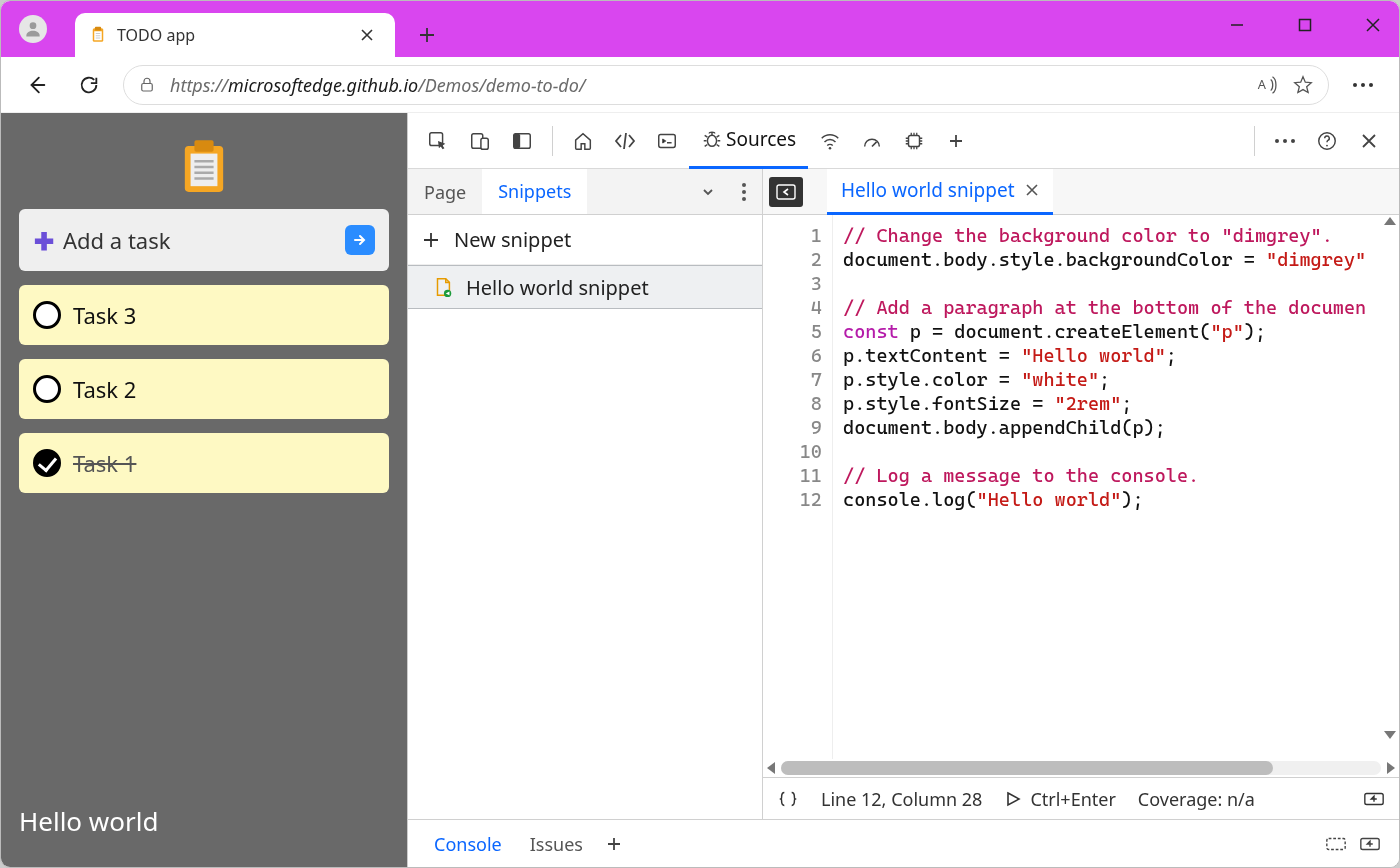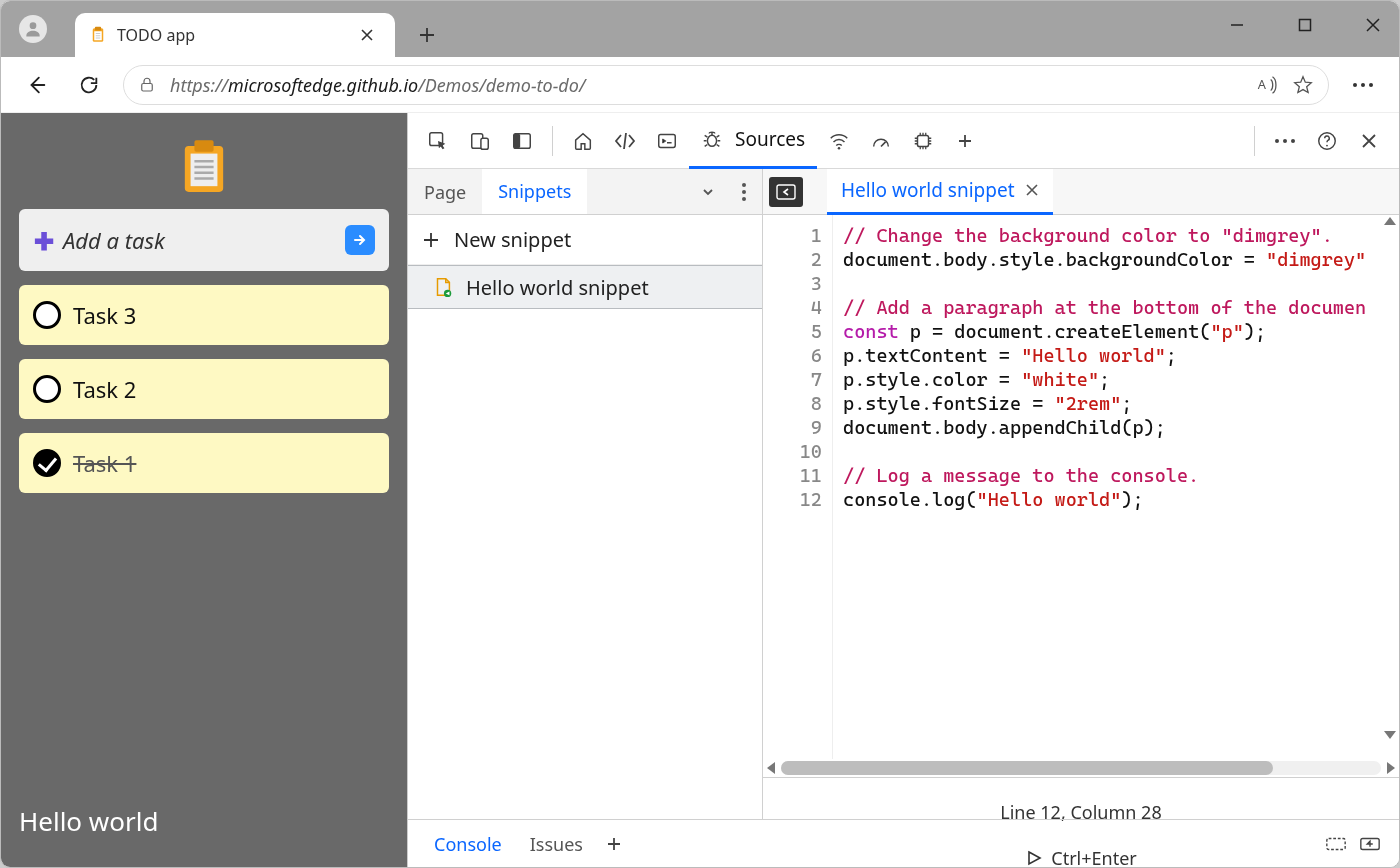--- a/index.html
+++ b/index.html
@@ -1,21 +1,21 @@
 <!DOCTYPE html>
 <html><head>
 <meta charset="utf-8">
 <style>
   * { box-sizing: border-box; margin: 0; padding: 0; }
   body { font-family: "Segoe UI", system-ui, sans-serif; background: #cccccc; width: 1400px; height: 868px; overflow: hidden; font-size: 14px; color: #222; }
 
   
   .window { width: 1400px; height: 868px; background: #ffffff; border: 1px solid #bbb; border-radius: 10px; overflow: hidden; display: flex; flex-direction: column; }
 
-  .titlebar { height: 56px; background: #a3a3a3; display: flex; align-items: flex-end; position: relative; }
+  .titlebar { height: 56px; background: #d946ef; display: flex; align-items: flex-end; position: relative; }
   .avatar { width: 28px; height: 28px; border-radius: 50%; background: #e6e6e6; margin: 0 18px 14px 18px; display:flex; align-items:center; justify-content:center; }
   .avatar svg { width: 20px; height: 20px; }
   .tab { background: #fff; height: 44px; border-top-left-radius: 10px; border-top-right-radius: 10px; display: flex; align-items: center; padding: 0 14px 0 14px; gap: 10px; min-width: 320px; margin-left: 10px; }
   .tab .favicon { width: 18px; height: 18px; }
   .tab-title { font-size: 16px; color: #333; flex: 1; }
   .tab-close { width: 28px; height: 28px; display:flex; align-items:center; justify-content:center; border-radius:4px; cursor:pointer; }
   .newtab { width: 40px; height: 40px; display:flex; align-items:center; justify-content:center; margin-left: 12px; margin-bottom: 2px; cursor:pointer; }
   .win-controls { position: absolute; right: 6px; top: 8px; display: flex; gap: 28px; }
   .win-btn { width: 40px; height: 32px; display:flex; align-items:center; justify-content:center; cursor:pointer;}
 
@@ -31,36 +31,36 @@
   
   .content { flex:1; display:flex; min-height:0; }
 
   
   .page { width: 406px; background: dimgrey; padding: 18px 18px 28px 18px; display:flex; flex-direction:column; gap: 14px; color:#fff; overflow:hidden; }
   .page-header { display:flex; align-items:center; justify-content:center; gap: 14px; margin-top: 8px; }
   .clipboard-icon { width: 46px; height: 56px; }
   .page-title { font-size: 42px; font-weight: 800; color:#111; }
   .add-task { background:#efefef; border-radius:6px; height:62px; display:flex; align-items:center; padding:0 14px; gap:8px; color:#333; cursor:text;}
   .add-task .plus { color:#6b4fd8; font-size:24px; font-weight:800; width:22px; text-align:center;}
-  .add-task .label { font-size: 22px; color:#333;font-style:italic; }
+  .add-task .label { font-size: 22px; color:#333; }
   .add-task .go { margin-left:auto; width:30px; height:30px; background:#2a8cff; border-radius:6px; display:flex; align-items:center; justify-content:center; color:#fff; }
   .section-label { text-align:center; font-size:22px; color:#222; }
   .task { background:#fef9c3; border-radius:6px; height:60px; display:flex; align-items:center; padding:0 14px; gap:12px; color:#111; font-size:22px; }
   .task .circle { width:28px; height:28px; border:3px solid #000; border-radius:50%; background:#fff; cursor:pointer;}
   .task.done .circle { background:#000; position:relative;}
   .task.done .circle::after { content:""; position:absolute; left:6px; top:2px; width:8px; height:14px; border:solid #fff; border-width:0 3px 3px 0; transform:rotate(40deg);}
   .task.done .name { text-decoration: line-through; color:#555;}
   .hello { font-size: 26px; color:#fff; margin-top:auto; }
 
   
   .devtools { flex:1; display:flex; flex-direction:column; border-left:1px solid #ccc; background:#fff; min-width:0;}
   .dt-tabs { height:56px; border-bottom:1px solid #d9d9d9; display:flex; align-items:center; padding:0 10px; gap:2px;}
   .dt-icon-btn { width:40px; height:40px; display:flex; align-items:center; justify-content:center; cursor:pointer; color:#444; border-radius:4px;}
   .dt-sep { width:1px; height:30px; background:#d0d0d0; margin:0 8px;}
-  .dt-tab { height:56px; padding:0 12px; display:flex; align-items:center; gap:12px; font-size:19px; color:#444; cursor:pointer; border-bottom:3px solid transparent;}
+  .dt-tab { height:56px; padding:0 12px; display:flex; align-items:center; gap:3px; font-size:19px; color:#444; cursor:pointer; border-bottom:3px solid transparent;}
   .dt-tab.active { border-bottom-color:#0a66ff; color:#111;}
   .dt-tabs .spacer { flex:1; }
 
   .dt-body { flex:1; display:flex; min-height:0;}
 
   
   .src-nav { width:355px; border-right:1px solid #d0d0d0; display:flex; flex-direction:column;}
   .src-nav-tabs { height:46px; border-bottom:1px solid #d0d0d0; display:flex; align-items:center; background:#f3f3f3;}
   .src-nav-tab { padding:0 16px; height:100%; display:flex; align-items:center; font-size:18px; color:#555; cursor:pointer;}
   .src-nav-tab.active { background:#fff; color:#0a66ff; border-bottom:2px solid transparent;}
@@ -89,21 +89,21 @@
   .vscroll .up, .vscroll .down { width:0;height:0; border-left:6px solid transparent; border-right:6px solid transparent;}
   .vscroll .up { border-bottom:8px solid #777; position:absolute; top:0; left:1px;}
   .vscroll .down { border-top:8px solid #777; position:absolute; bottom:0; left:1px;}
   .hscroll { height:18px; background:#fff; display:flex; align-items:center; padding:0 4px; gap:6px;}
   .hscroll .track { flex:1; height:14px; background:#f0f0f0; border-radius:7px; position:relative;}
   .hscroll .thumb { position:absolute; left:0; top:0; bottom:0; width:82%; background:#bdbdbd; border-radius:7px;}
   .hscroll .arrow { width:0;height:0; border-top:6px solid transparent; border-bottom:6px solid transparent;}
   .hscroll .arrow.left { border-right:8px solid #777;}
   .hscroll .arrow.right { border-left:8px solid #777;}
 
-  .status { height:42px; border-top:1px solid #d0d0d0; display:flex; align-items:center; gap:22px; padding:0 14px; font-size:18px; color:#333;flex-direction:column;}
+  .status { height:42px; border-top:1px solid #d0d0d0; display:flex; align-items:center; gap:22px; padding:0 14px; font-size:18px; color:#333;}
   .status .grow { flex:1;}
 
   .drawer { height:48px; border-top:1px solid #d0d0d0; display:flex; align-items:center; gap:0; padding:0 12px;}
   .drawer-tab { padding:8px 14px; font-size:18px; color:#555; cursor:pointer;}
   .drawer-tab.active { color:#0a66ff;}
   .drawer .grow { flex:1;}
   .drawer .ic { width:34px; height:34px; display:flex; align-items:center; justify-content:center; cursor:pointer; color:#444;}
 
 </style>
 </head>

